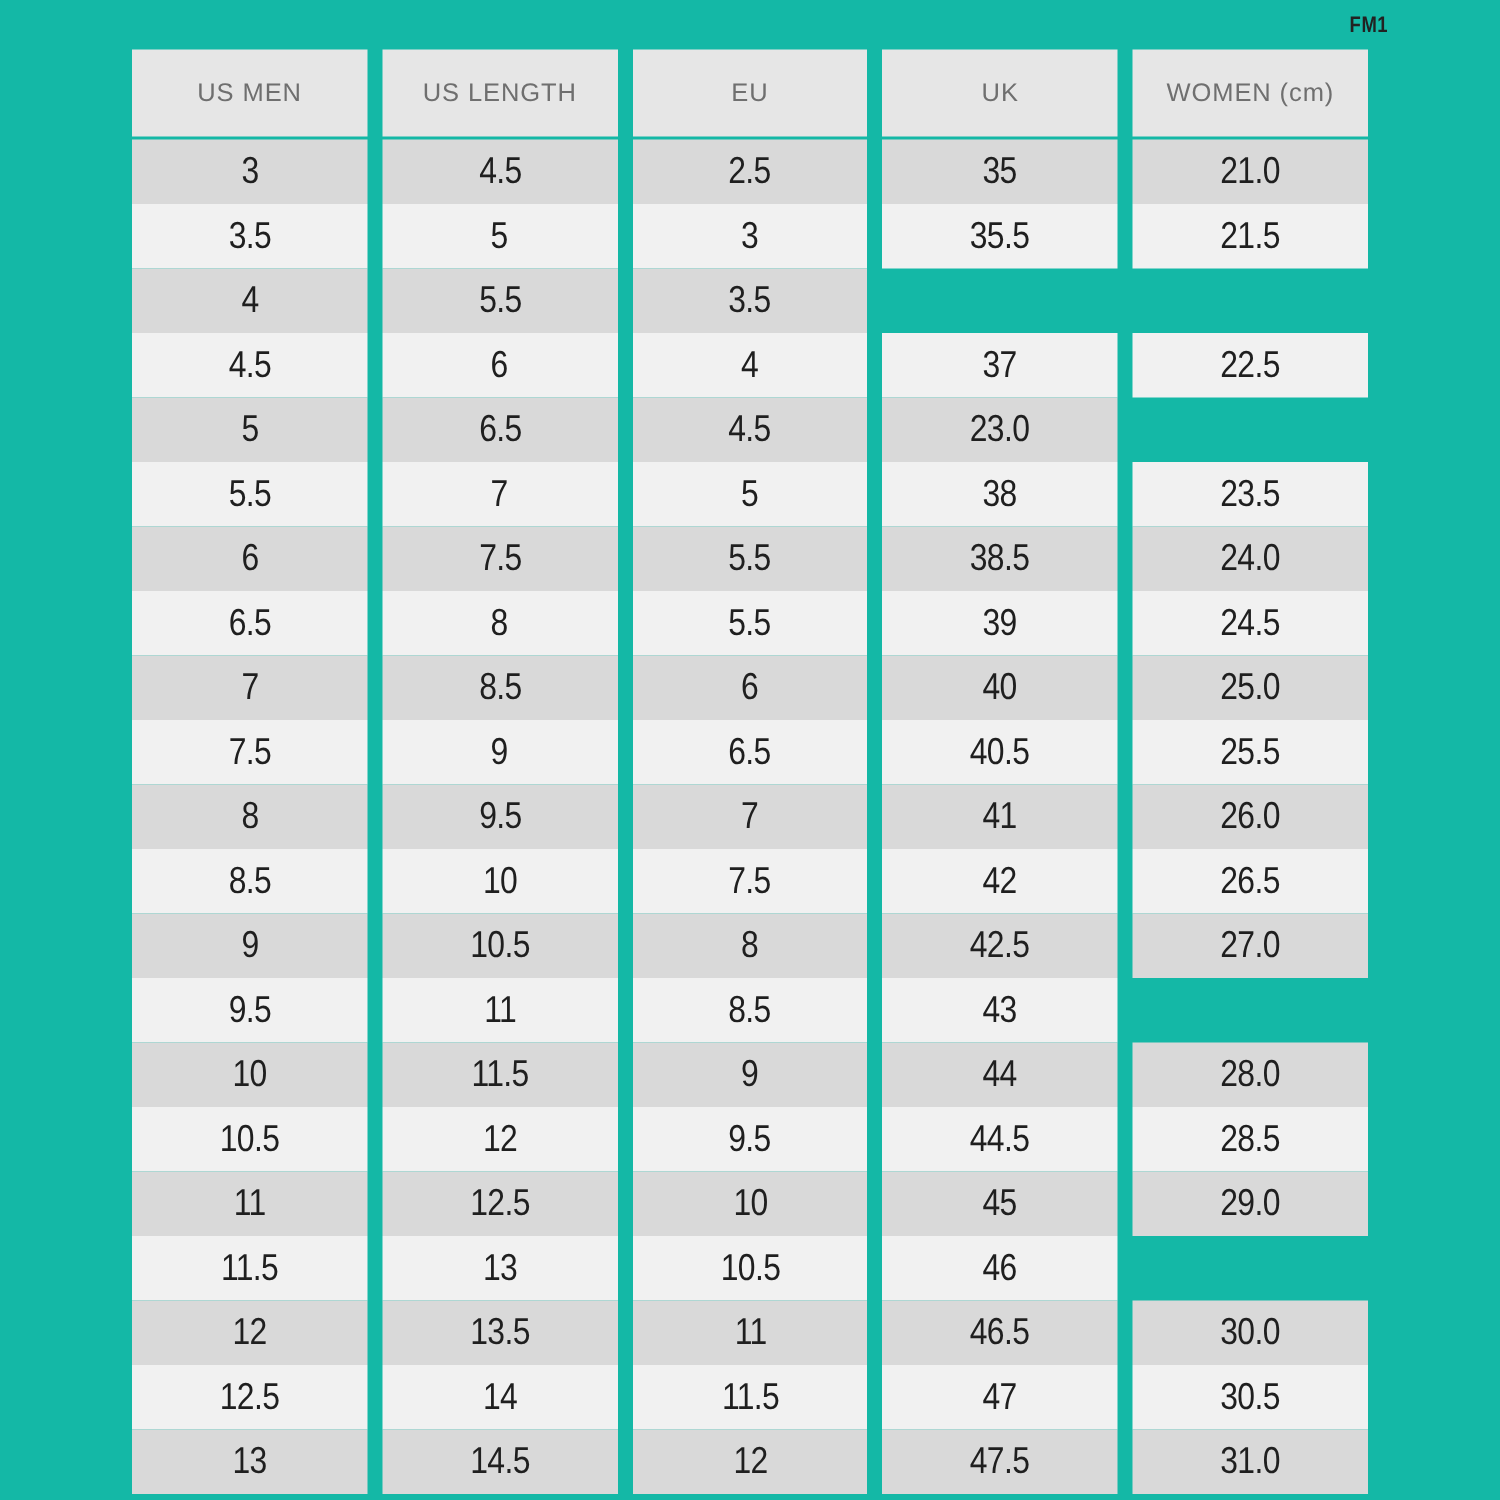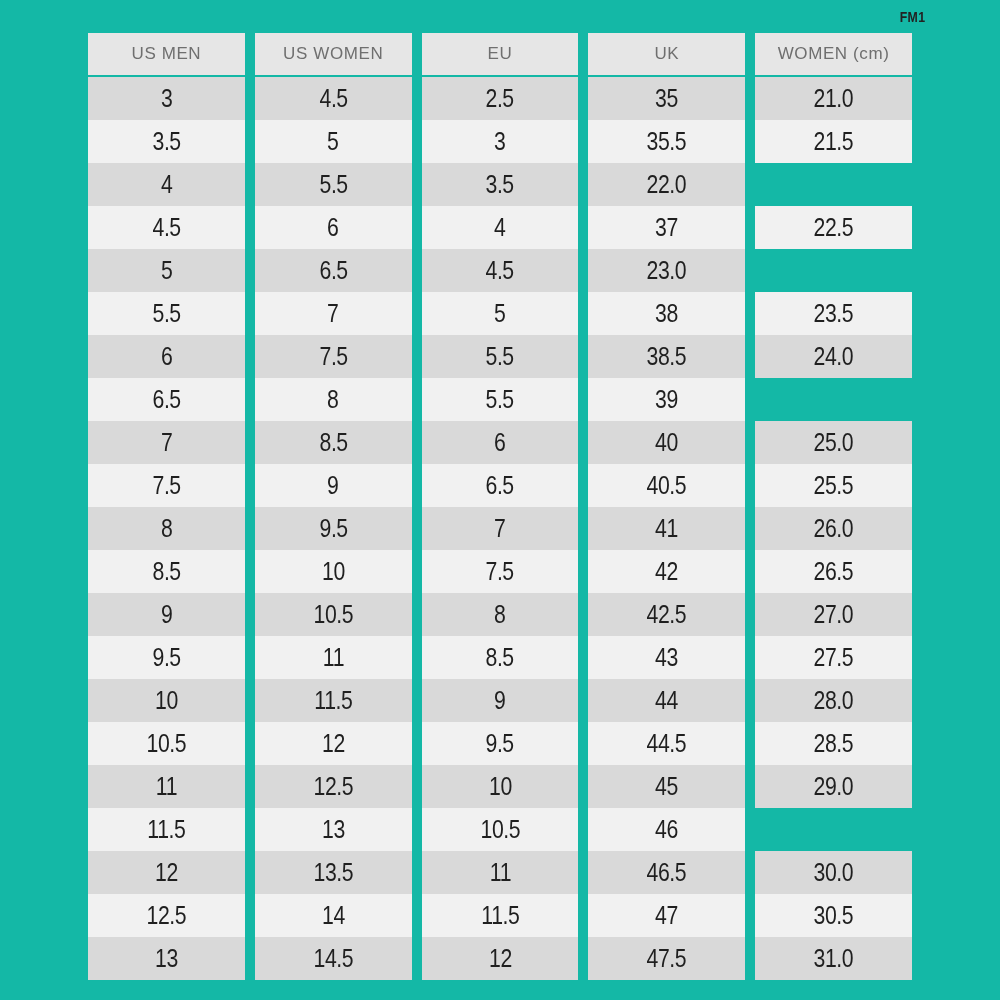--- a/index.html
+++ b/index.html
@@ -32,21 +32,21 @@
     left: 88px;
     top: 33px;
     width: 824px;
   }
   .row {
     display: grid;
     grid-template-columns: repeat(5, 1fr);
     column-gap: 10px;
   }
   .header-row {
-    height: 42px;
+    height: 58px;
     margin-bottom: 2px;
   }
   .header-cell {
     background: var(--header-bg, #e6e6e6);
     color: var(--header-text, #6f6f6f);
     font-size: 17px;
     letter-spacing: 0.6px;
     display: flex;
     align-items: center;
     justify-content: center;
@@ -76,21 +76,21 @@
 </style>
 </head>
 <body>
 
 <div class="page">
   <div class="page-label">FM1</div>
 
   <div class="size-table">
     <div class="row header-row">
         <div class="header-cell">US MEN</div>
-        <div class="header-cell">US WOMEN</div>
+        <div class="header-cell">US LENGTH</div>
         <div class="header-cell">EU</div>
         <div class="header-cell">UK</div>
         <div class="header-cell">WOMEN (cm)</div>
       </div>
     <div>
         <div class="row body-row">
           <div class="body-cell">
             <span>3</span>
           </div>
           <div class="body-cell">
@@ -126,23 +126,20 @@
         <div class="row body-row">
           <div class="body-cell">
             <span>4</span>
           </div>
           <div class="body-cell">
             <span>5.5</span>
           </div>
           <div class="body-cell">
             <span>3.5</span>
           </div>
-          <div class="body-cell">
-            <span>22.0</span>
-          </div>
         </div>
         <div class="row body-row">
           <div class="body-cell">
             <span>4.5</span>
           </div>
           <div class="body-cell">
             <span>6</span>
           </div>
           <div class="body-cell">
             <span>4</span>
@@ -208,20 +205,23 @@
           </div>
           <div class="body-cell">
             <span>8</span>
           </div>
           <div class="body-cell">
             <span>5.5</span>
           </div>
           <div class="body-cell">
             <span>39</span>
           </div>
+          <div class="body-cell">
+            <span>24.5</span>
+          </div>
         </div>
         <div class="row body-row">
           <div class="body-cell">
             <span>7</span>
           </div>
           <div class="body-cell">
             <span>8.5</span>
           </div>
           <div class="body-cell">
             <span>6</span>
@@ -306,23 +306,20 @@
             <span>9.5</span>
           </div>
           <div class="body-cell">
             <span>11</span>
           </div>
           <div class="body-cell">
             <span>8.5</span>
           </div>
           <div class="body-cell">
             <span>43</span>
-          </div>
-          <div class="body-cell">
-            <span>27.5</span>
           </div>
         </div>
         <div class="row body-row">
           <div class="body-cell">
             <span>10</span>
           </div>
           <div class="body-cell">
             <span>11.5</span>
           </div>
           <div class="body-cell">

